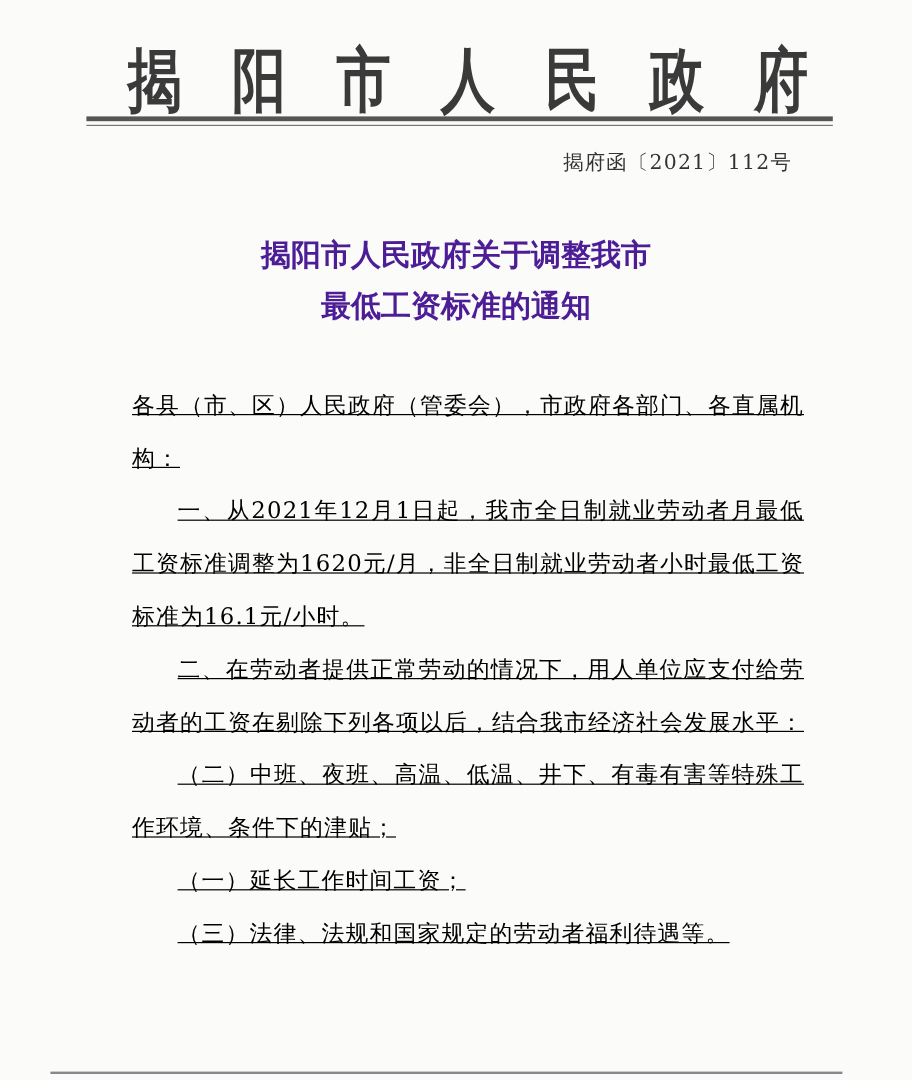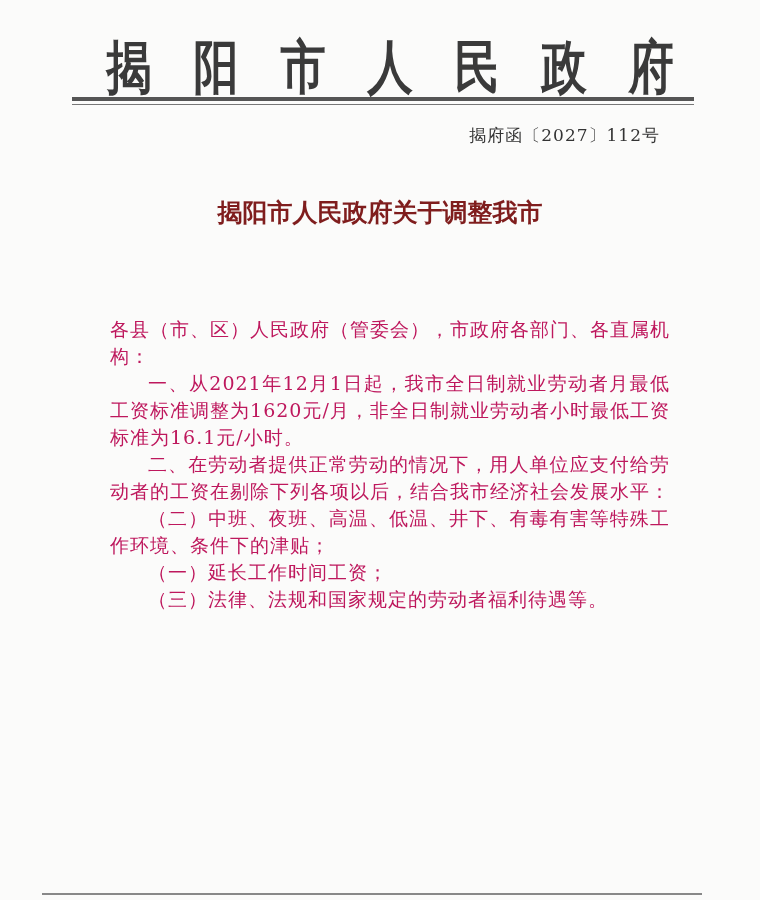--- a/index.html
+++ b/index.html
@@ -25,26 +25,26 @@
     .rule-thin {
       position: absolute; top: 104px; left: 72px; width: 622px; height: 1px; background: #777;
     }
     .docnum {
       position: absolute; top: 124px; right: 100px;
       font-size: 17px; color: #333; letter-spacing: 1px;
     }
     .doc-title {
       position: absolute; top: 192px; left: 0; width: 760px; text-align: center;
       font-family: "DejaVu Sans", sans-serif; font-weight: bold;
-      font-size: 25px; line-height: 42px; color: #7f1d1d;
+      font-size: 25px; line-height: 42px; color: #4c1d95;
     }
     .body-text {
       position: absolute; top: 316px; left: 110px; width: 560px;
-      font-size: 19px; line-height: 27px; color: #be185d;
-      text-align: justify; letter-spacing: 1px;
+      font-size: 19px; line-height: 44px; color: #000000;
+      text-align: justify; letter-spacing: 1px; text-decoration: underline;
     }
     .body-text p { margin: 0; }
     .indent { text-indent: 2em; }
     .bottom-rule {
       position: absolute; top: 893px; left: 42px; width: 660px; height: 2px; background: #888;
     }
   </style>
 </head>
 <body>
 
@@ -54,24 +54,25 @@
     <span>阳</span>
     <span>市</span>
     <span>人</span>
     <span>民</span>
     <span>政</span>
     <span>府</span>
   </div>
   <div class="rule-thick"></div>
   <div class="rule-thin"></div>
 
-  <div class="docnum">揭府函〔2027〕112号</div>
+  <div class="docnum">揭府函〔2021〕112号</div>
 
   <div class="doc-title">
     <div>揭阳市人民政府关于调整我市</div>
+    <div>最低工资标准的通知</div>
   </div>
 
   <div class="body-text">
     <p>各县（市、区）人民政府（管委会），市政府各部门、各直属机构：</p>
     <p class="indent">一、从2021年12月1日起，我市全日制就业劳动者月最低工资标准调整为1620元/月，非全日制就业劳动者小时最低工资标准为16.1元/小时。</p>
     <p class="indent">二、在劳动者提供正常劳动的情况下，用人单位应支付给劳动者的工资在剔除下列各项以后，结合我市经济社会发展水平：</p>
     <p class="indent">（二）中班、夜班、高温、低温、井下、有毒有害等特殊工作环境、条件下的津贴；</p>
     <p class="indent">（一）延长工作时间工资；</p>
     <p class="indent">（三）法律、法规和国家规定的劳动者福利待遇等。</p>
   </div>

